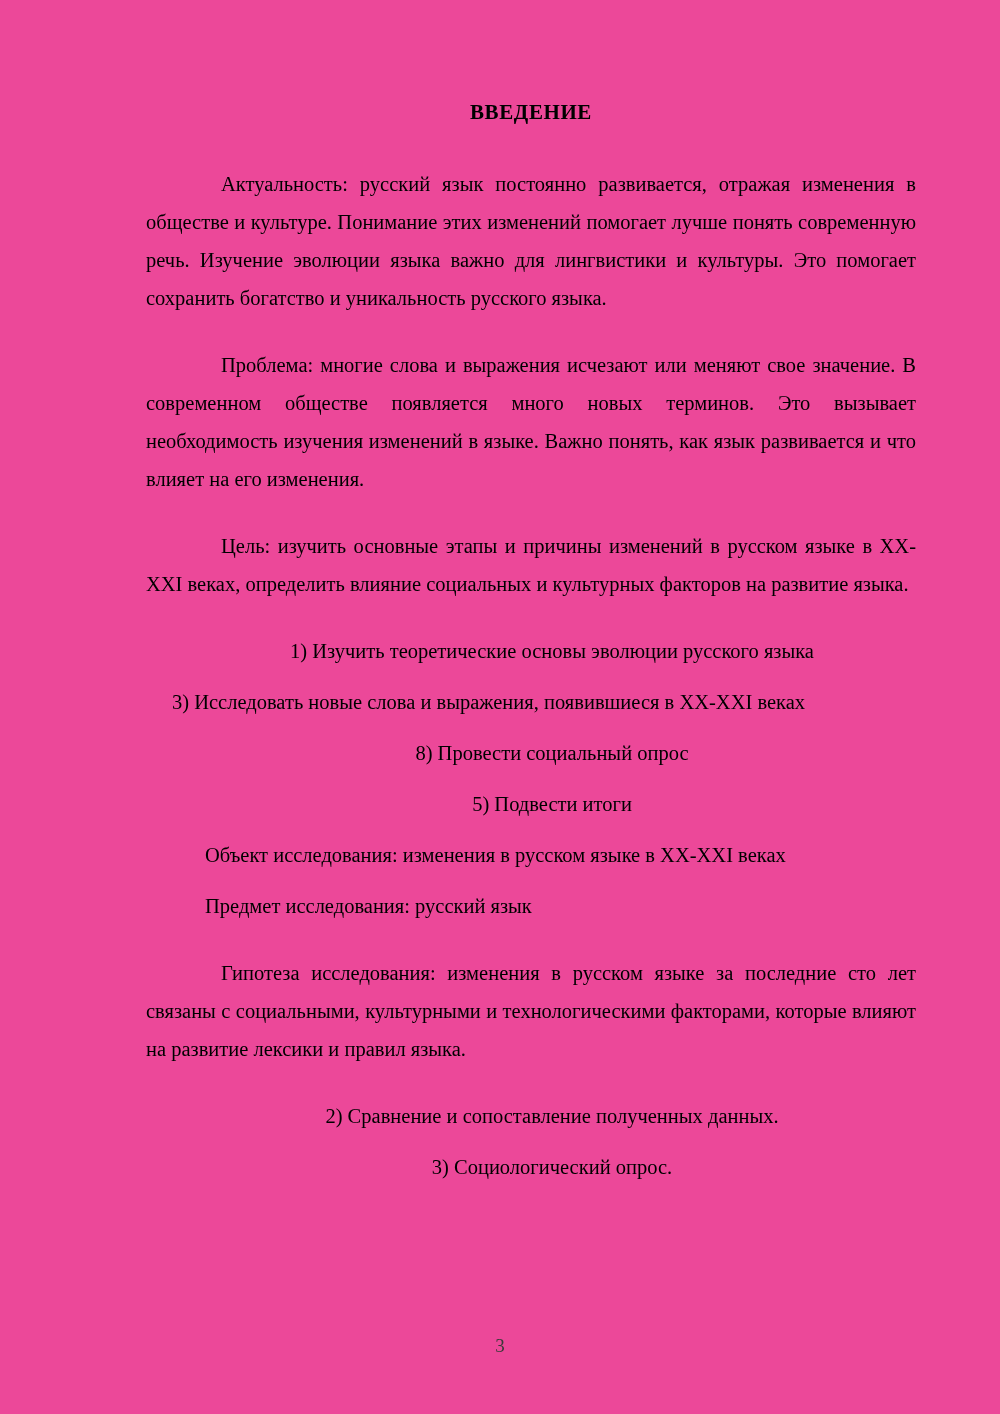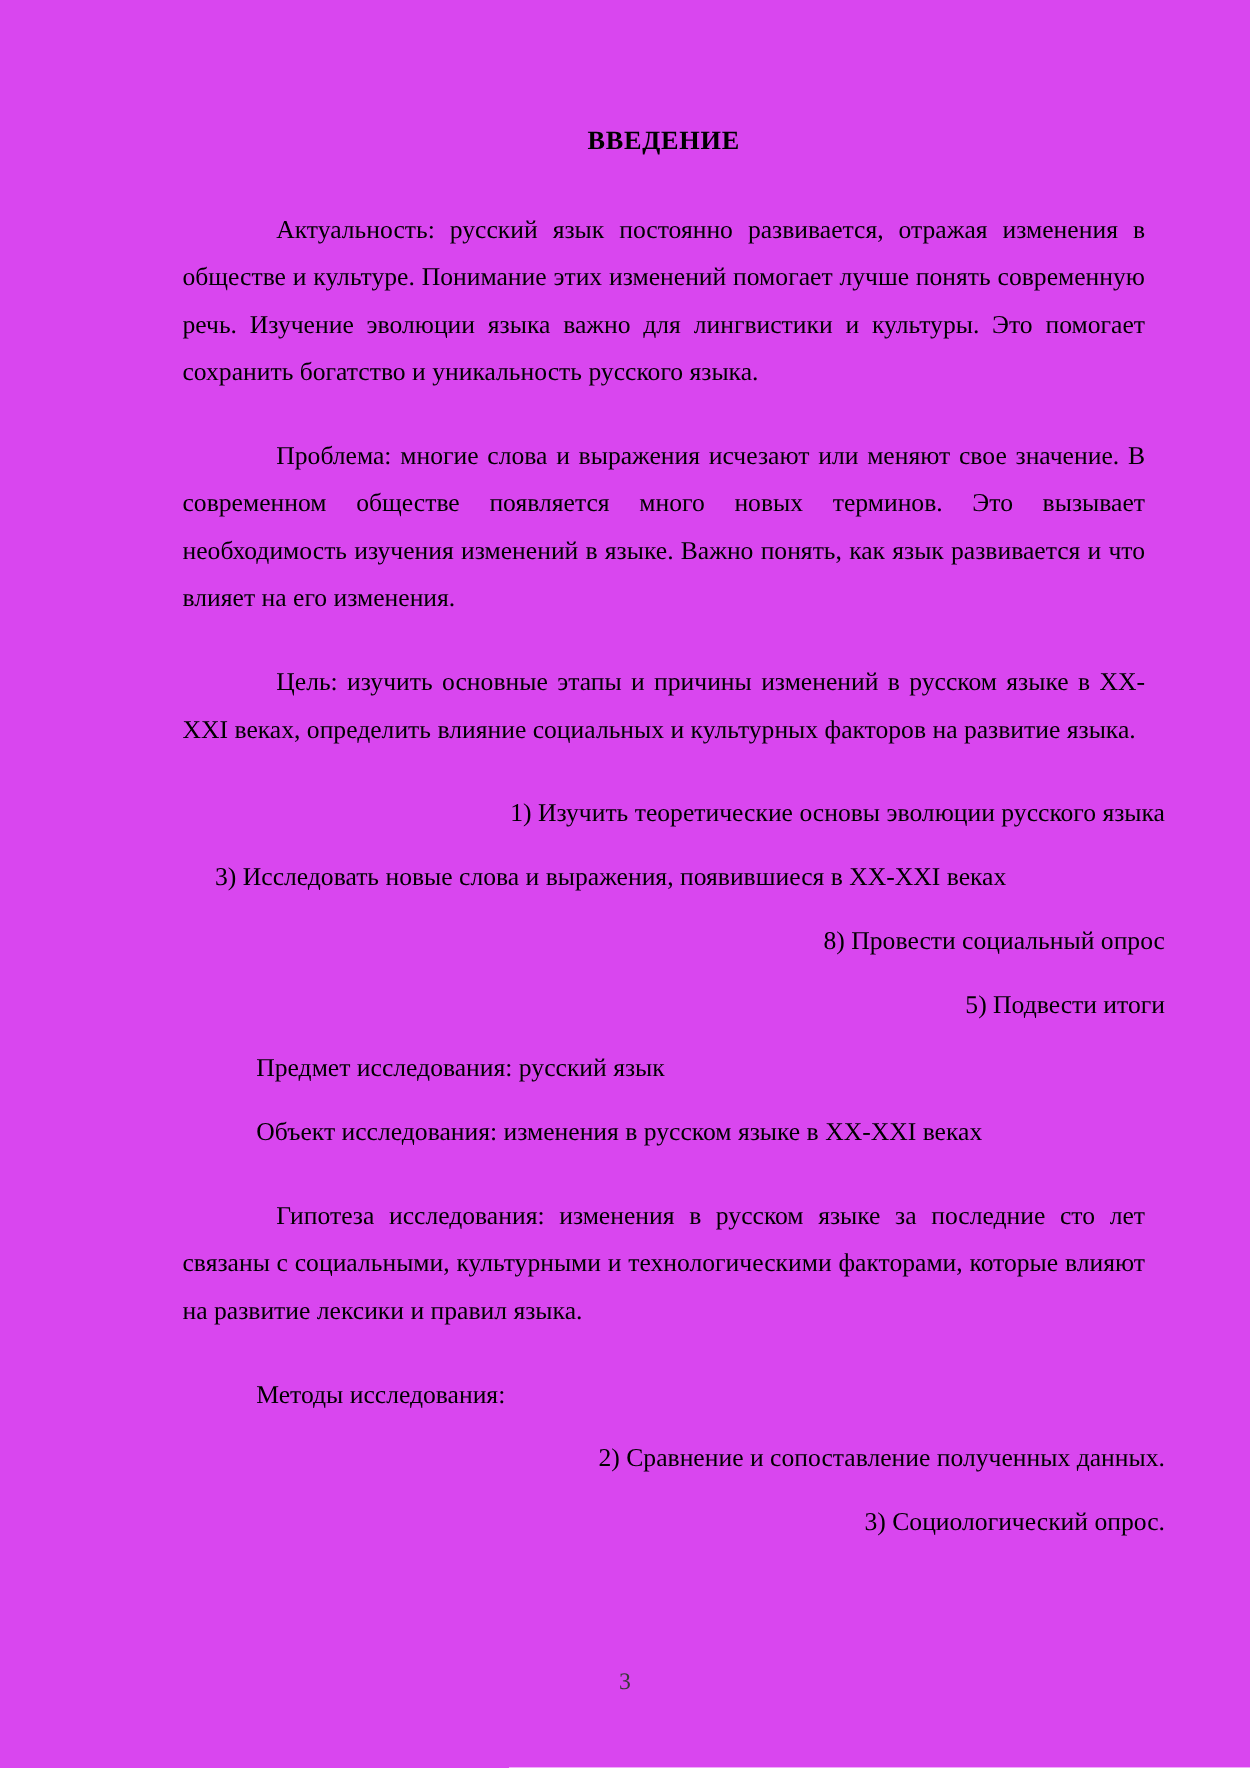--- a/index.html
+++ b/index.html
@@ -10,21 +10,21 @@
   }
   body {
     font-family: "Liberation Serif", "DejaVu Serif", serif;
     color: #000000;
     -webkit-font-smoothing: antialiased;
   }
   .page {
     position: relative;
     width: 1000px;
     height: 1414px;
-    background: #d946ef;
+    background: #ec4899;
     box-sizing: border-box;
     overflow: hidden;
   }
   .content {
     position: absolute;
     left: 130px;
     top: 0;
     width: 802px;   
   }
   .doc-title {
@@ -65,21 +65,21 @@
   .item {
     font-size: 20.5px;
     line-height: 38px;
     text-align: justify;
     text-justify: inter-word;
     text-indent: 42px;
     margin: 0;
     padding-top: 13px;
   }
   .item.short {
-    text-align: right;
+    text-align: center;
   }
   
   .statement {
     font-size: 20.5px;
     line-height: 38px;
     text-align: left;
     text-indent: 75px;
     margin: 0;
     padding-top: 13px;
   }
@@ -111,27 +111,26 @@
 
     <p class="item short">1) Изучить теоретические основы эволюции русского языка</p>
 
 
     <p class="item">3) Исследовать новые слова и выражения, появившиеся в XX-XXI веках</p>
 
     <p class="item short">8) Провести социальный опрос</p>
 
     <p class="item short">5) Подвести итоги</p>
 
+    <p class="statement">Объект исследования: изменения в русском языке в XX-XXI веках</p>
+
     <p class="statement">Предмет исследования: русский язык</p>
-
-    <p class="statement">Объект исследования: изменения в русском языке в XX-XXI веках</p>
 
     <p class="para">Гипотеза исследования: изменения в русском языке за последние сто лет связаны с социальными, культурными и технологическими факторами, которые влияют на развитие лексики и правил языка.</p>
 
-    <p class="lead">Методы исследования:</p>
 
 
     <p class="item short">2) Сравнение и сопоставление полученных данных.</p>
 
     <p class="item short">3) Социологический опрос.</p>
 
   </div>
 
   <div class="page-number">3</div>
 </div>

